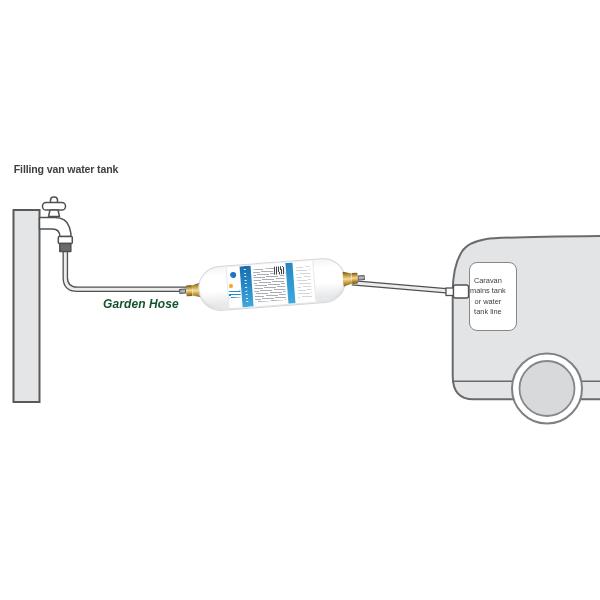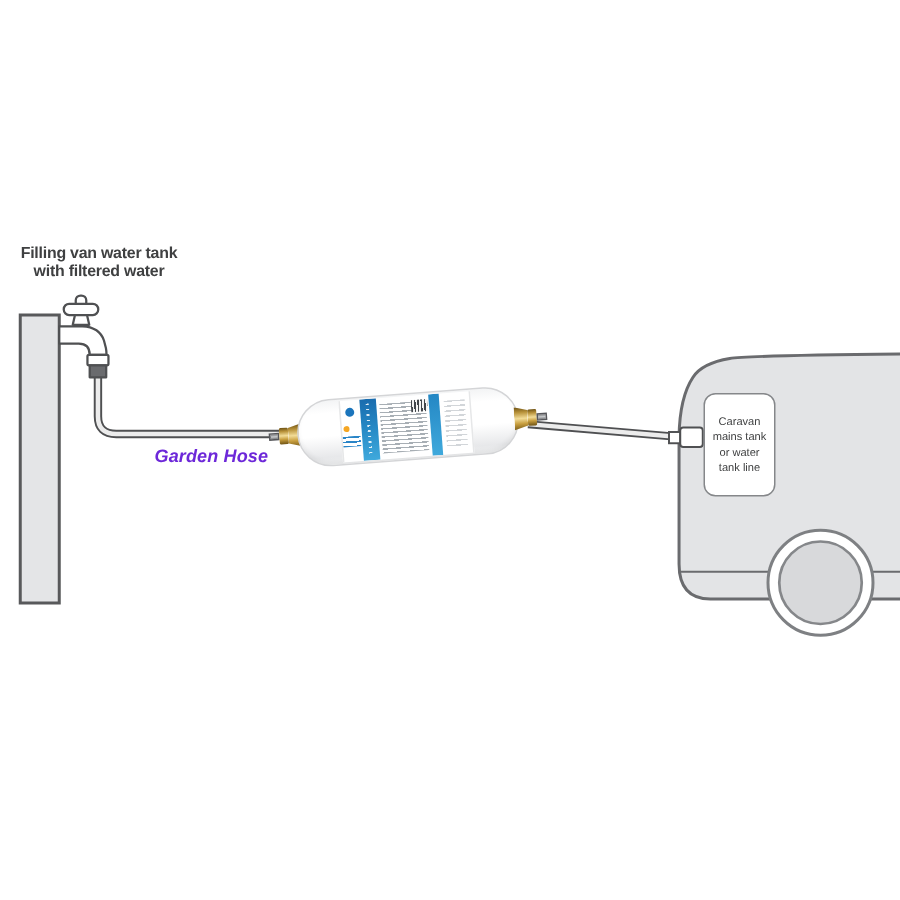--- a/index.html
+++ b/index.html
@@ -9,26 +9,26 @@
   }
   #diagram-svg{position:absolute;left:0;top:0;}
 
   
   .title-block{
     position:absolute;left:5px;top:163px;width:122px;text-align:center;
     font-size:10.6px;line-height:12px;font-weight:700;letter-spacing:-0.15px;color:#3f4041;
   }
   .hose-label{
     position:absolute;left:103px;top:297px;width:90px;
-    font-style:italic;font-weight:700;font-size:12px;color:#6d28d9;letter-spacing:0.1px;
+    font-style:italic;font-weight:700;font-size:12px;color:#14532d;letter-spacing:0.1px;
   }
   .van-panel{
     position:absolute;left:469px;top:262px;width:48px;height:69px;box-sizing:border-box;
     background:#ffffff;border:1.4px solid #85878a;border-radius:8px;
-    display:flex;align-items:center;justify-content:center;text-align:center;
+    display:flex;align-items:center;justify-content:flex-start;text-align:center;
   }
   .van-panel-text{font-size:7.4px;line-height:10.4px;font-weight:400;color:#3f4041;}
 
   
   .filter-assembly{
     position:absolute;left:198px;top:262px;width:148px;height:45px;
     transform:rotate(-4.3deg);
   }
   .filter-cylinder{
     position:absolute;inset:0;border-radius:22.5px;
@@ -129,21 +129,20 @@
     </div>
     <div class="fitting right">
       <div class="brass brassB toward-left"></div>
       <div class="brass brassA"></div>
       <div class="stem"></div>
     </div>
   </div>
 
   <div class="title-block">
     <div>Filling van water tank</div>
-    <div>with filtered water</div>
   </div>
 
   <div class="hose-label">Garden Hose</div>
 
   <div class="van-panel">
     <div class="van-panel-text">
       <div>Caravan</div>
       <div>mains tank</div>
       <div>or water</div>
       <div>tank line</div>

